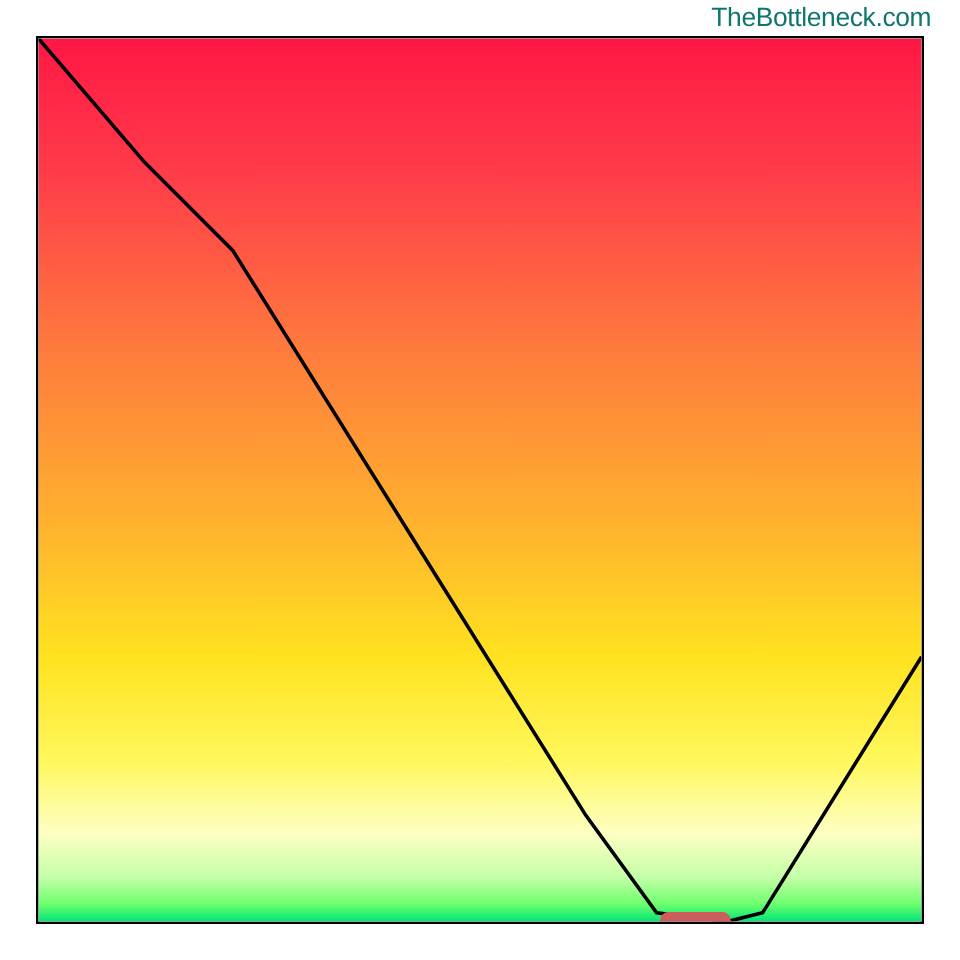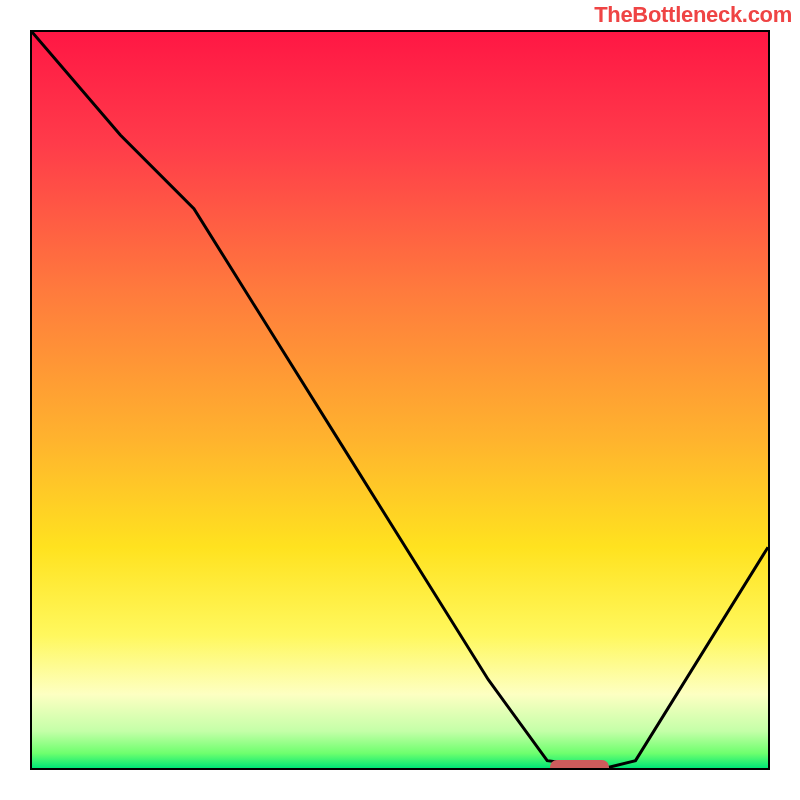--- a/index.html
+++ b/index.html
@@ -11,24 +11,24 @@
     background: #ffffff;
   }
   .chart-container {
     position: relative;
     width: 800px;
     height: 800px;
   }
   .watermark {
     position: absolute;
     top: 2px;
-    right: 8px;
+    right: 24px;
     font-size: 22px;
-    font-weight: bold;
-    color: #ef4444;
+    font-weight: normal;
+    color: #0f766e;
     z-index: 10;
     letter-spacing: -0.3px;
   }
   .plot-area {
     position: absolute;
     left: 30px;
     top: 30px;
     width: 740px;
     height: 740px;
     border: 2.5px solid #000;

